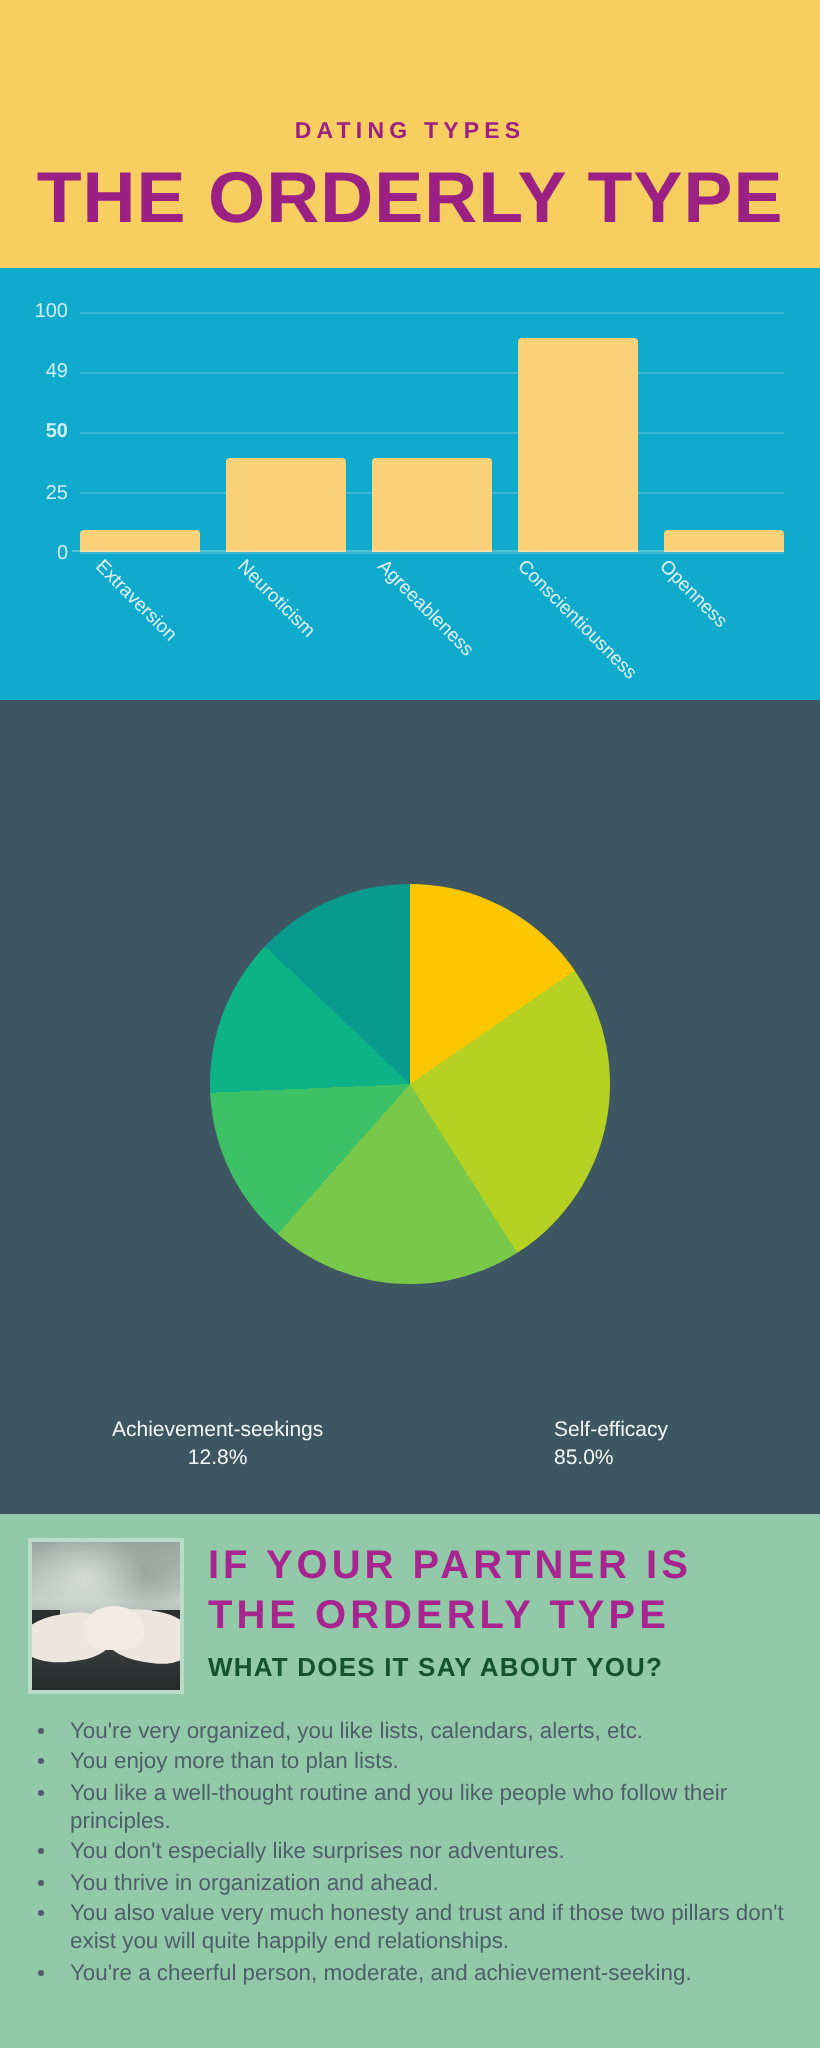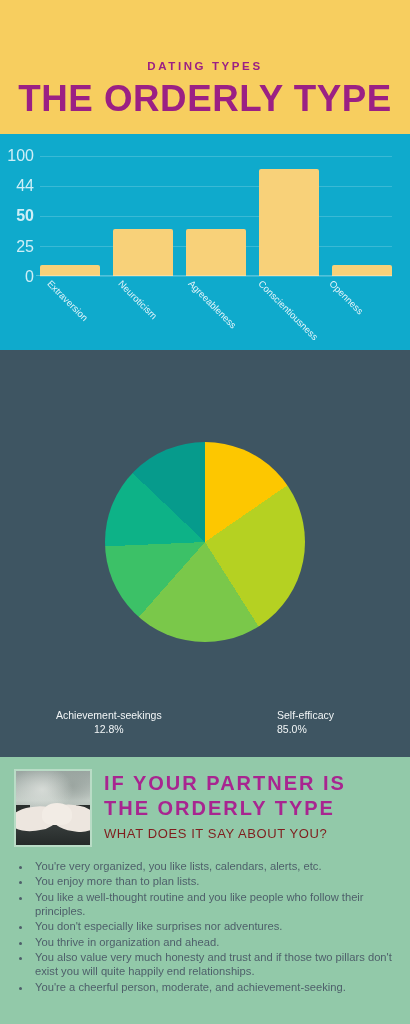--- a/index.html
+++ b/index.html
@@ -55,21 +55,21 @@
     position:absolute;
     left:0; right:0;
     height:1px;
     background:rgba(255,255,255,0.18);
   }
   .ytick {
     position:absolute;
     right:calc(100% + 6px);
     transform:translateY(-50%);
     color:#CFEFF7;
-    font-size:16px;
+    font-size:10px;
     white-space:nowrap;
   }
   .bars {
     position:absolute;
     left:0; right:0; bottom:0;
     height:100%;
     display:flex;
     align-items:flex-end;
     justify-content:space-between;
   }
@@ -187,23 +187,23 @@
   .advice-titles { padding-top:2px; }
   .advice-title {
     color:#A82590;
     font-size:20px;
     font-weight:bold;
     letter-spacing:2.0px;
     text-transform:uppercase;
     line-height:1.24;
   }
   .advice-sub {
-    color:#7f1d1d;
+    color:#14532d;
     font-size:13px;
-    font-weight:normal;
+    font-weight:bold;
     letter-spacing:0.6px;
     text-transform:uppercase;
     margin-top:5px;
   }
   .bullets {
     margin:12px 0 0 18px;
     color:#4E5F6A;
     font-size:11.2px;
     line-height:1.28;
   }
@@ -240,21 +240,21 @@
           <div class="gridline" style="top: 100%;">
             <div class="ytick" style="top: 100%;">0</div>
           </div>
           <div class="gridline" style="top: 76.8519%;">
             <div class="ytick" style="top: 76.8519%;">25</div>
           </div>
           <div class="gridline" style="top: 53.7037%;">
             <div class="ytick" style="top: 53.7037%; font-weight: bold;">50</div>
           </div>
           <div class="gridline" style="top: 30.5556%;">
-            <div class="ytick" style="top: 30.5556%;">44</div>
+            <div class="ytick" style="top: 30.5556%;">49</div>
           </div>
           <div class="gridline" style="top: 7.40741%;">
             <div class="ytick" style="top: 7.40741%;">100</div>
           </div>
         </div>
       <div class="bars" id="bars">
           <div class="bar-wrap">
             <div class="bar" style="height: 8.33333%; background: rgb(248, 209, 121);"></div>
           </div>
           <div class="bar-wrap">

